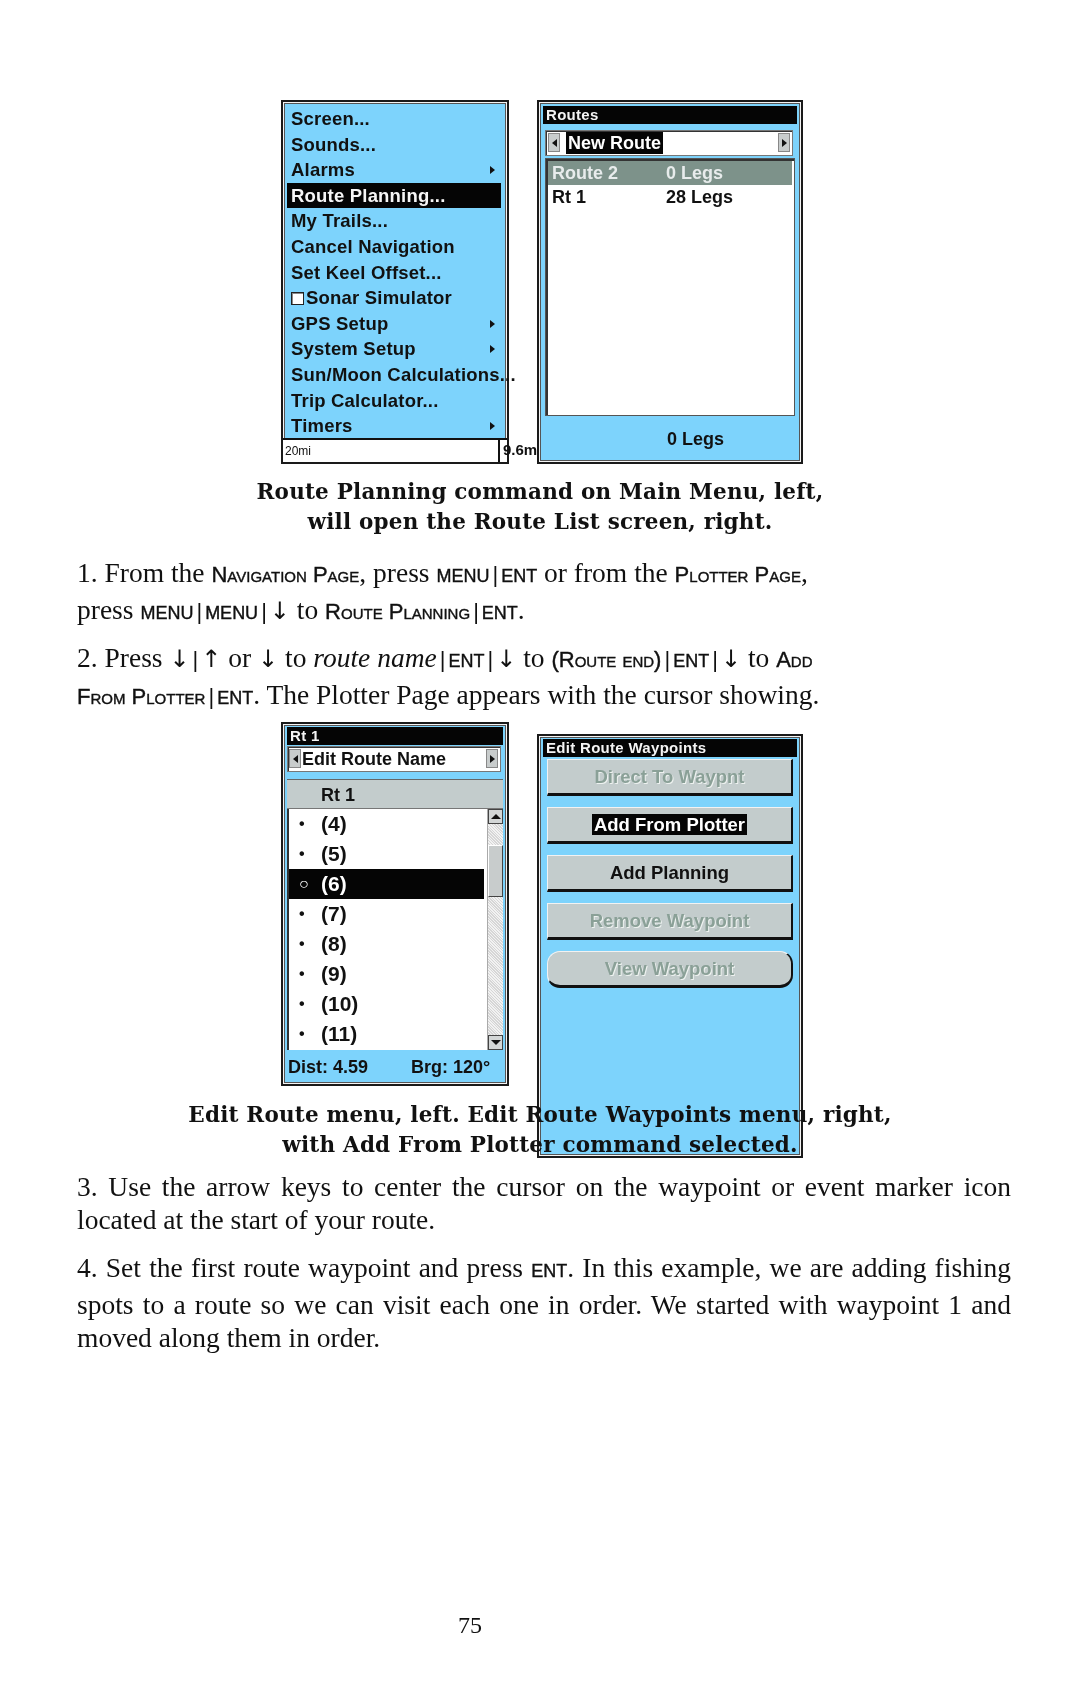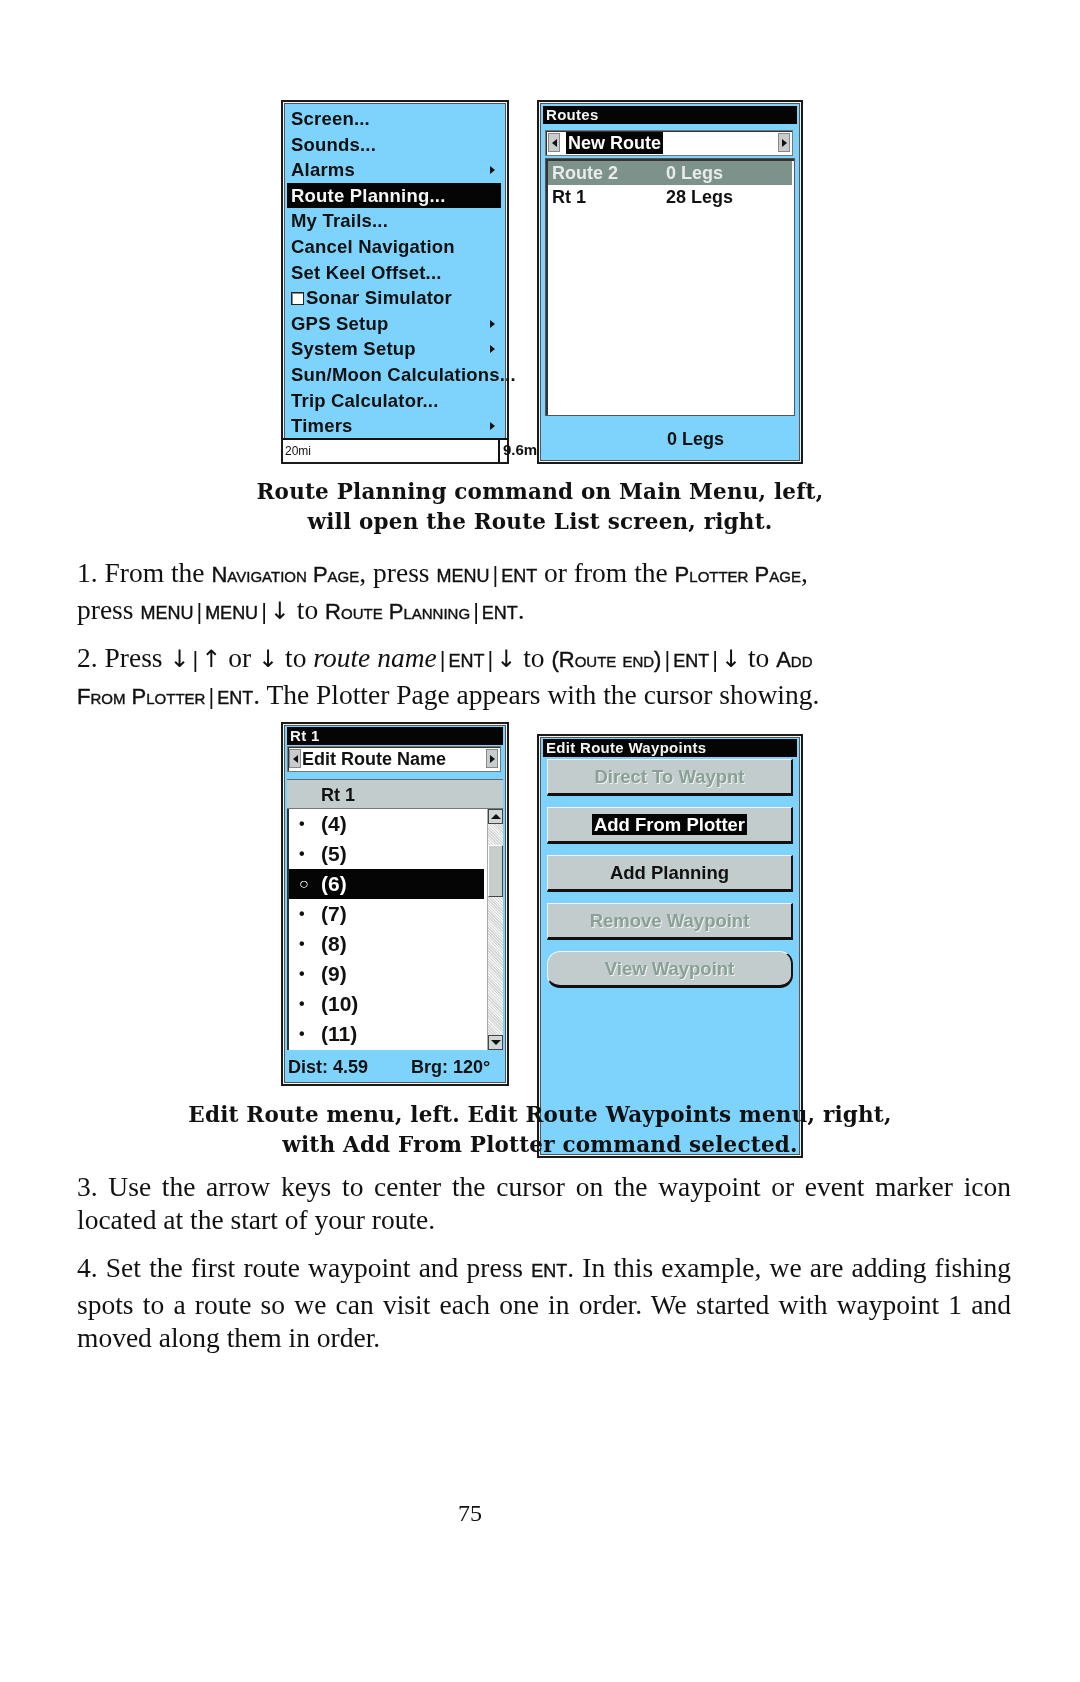--- a/index.html
+++ b/index.html
@@ -54,21 +54,21 @@
   .wp-btn .inv { background:#050505; color:#fff; padding:0 2px; }
 
   
   .caption { position:absolute; left:0; width:1080px; text-align:center; font-family:"DejaVu Serif", serif; font-weight:bold; font-size:21.5px; line-height:30px; letter-spacing:0.2px; }
   .para { position:absolute; left:77px; width:934px; font-family:"Liberation Serif", serif; font-size:27.5px; line-height:33px; text-align:justify; }
   .kbd { font-family:"Liberation Sans", sans-serif; font-size:18px; font-weight:normal; -webkit-text-stroke:0.4px #111; }
   .sc { font-family:"Liberation Sans", sans-serif; font-variant:small-caps; font-size:22px; -webkit-text-stroke:0.4px #111; }
   .pipe { font-family:"Liberation Sans", sans-serif; font-size:22px; font-weight:normal; padding:0 3px; }
   .arrow { font-family:"DejaVu Sans", sans-serif; font-size:24px; }
   .ital { font-style:italic; }
-  .page-num { position:absolute; left:0; width:940px; top:1500px; text-align:center; font-family:"Liberation Serif", serif; font-size:24px; }
+  .page-num { position:absolute; left:0; width:940px; top:1612px; text-align:center; font-family:"Liberation Serif", serif; font-size:24px; }
 </style>
 </head>
 <body>
 
 <div class="screen" style="left:281px; top:100px; width:228px; height:364px;">
   <div class="menu-list">
     <div class="menu-item"><span>Screen...</span></div>
     <div class="menu-item"><span>Sounds...</span></div>
     <div class="menu-item"><span>Alarms</span><span class="submenu-arrow"></span></div>
     <div class="menu-item selected"><span>Route Planning...</span></div>

